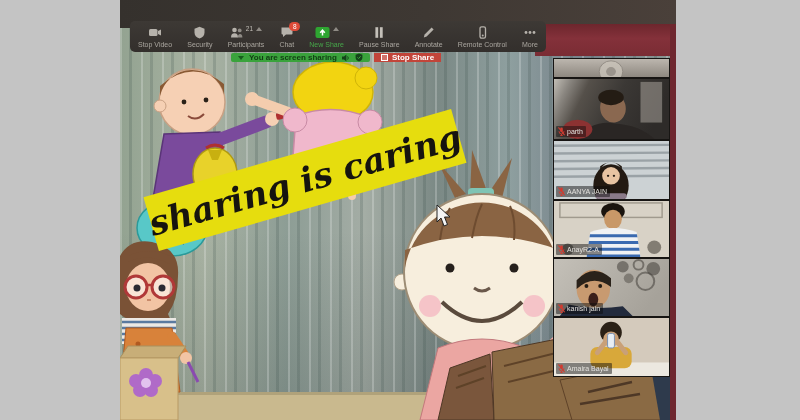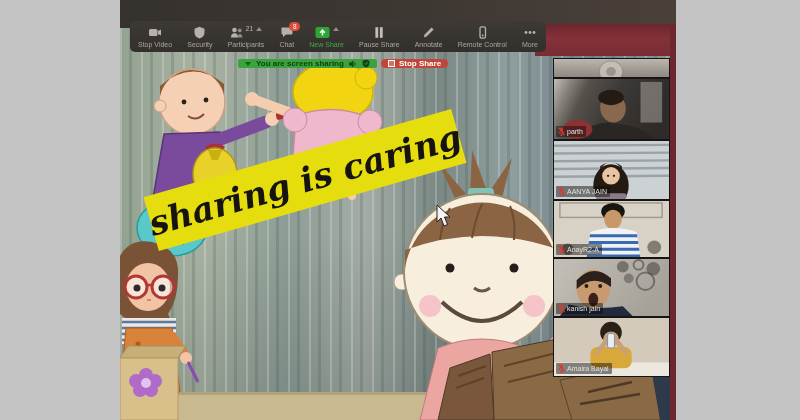--- a/index.html
+++ b/index.html
@@ -33,26 +33,26 @@
   .tb-item .lbl{font-size:7px;line-height:7px;white-space:nowrap;color:#aaa69f;}
   .tb-item.green .lbl{color:#46a74a;}
   .icon-wrap{position:relative;height:13px;display:flex;align-items:center;gap:3px;}
   .badge{position:absolute;top:-4px;right:-7px;min-width:9px;height:9px;border-radius:5px;
     background:#df4b38;color:#fff;font-size:6.5px;line-height:9px;text-align:center;padding:0 1px;}
   .count{font-size:6.5px;color:#c2beb7;position:relative;top:-4px;}
   .caret-up{width:0;height:0;border-left:3px solid transparent;border-right:3px solid transparent;
     border-bottom:4px solid #8f8b85;position:relative;top:-3px;}
 
   
-  .sharebar{position:absolute;left:118px;top:53px;height:15px;display:flex;gap:4px;align-items:flex-end;}
+  .sharebar{position:absolute;left:111px;top:53px;height:15px;display:flex;gap:4px;align-items:flex-start;}
   .share-status{background:#3aa33c;border-radius:2px;display:flex;align-items:center;gap:5px;
     padding:0 7px;color:#123c14;font-size:8px;font-weight:bold;white-space:nowrap;}
   .chev-dn{width:0;height:0;border-left:3px solid transparent;border-right:3px solid transparent;
     border-top:4px solid #175c1d;}
-  .stop-share{background:#c2453a;border-radius:7px;display:flex;align-items:center;gap:4px;
+  .stop-share{background:#c2453a;border-radius:0;display:flex;align-items:center;gap:4px;
     padding:0 7px;color:#fff;font-size:8px;font-weight:bold;white-space:nowrap;}
   .stop-sq{width:5px;height:5px;border:1.5px solid #fff;background:rgba(255,255,255,.25);}
 
   
   .strip{position:absolute;left:433px;top:58px;width:117px;display:flex;flex-direction:column;}
   .tile{position:relative;border:1px solid #171513;box-sizing:border-box;overflow:hidden;background:#777;}
   .tile svg.art{position:absolute;inset:0;width:100%;height:100%;}
   .nametag{position:absolute;left:2px;bottom:2px;display:flex;align-items:center;gap:2px;
     background:rgba(12,12,12,.48);border-radius:1px;padding:1px 3px 1px 2px;}
   .nametag span{font-size:7px;line-height:8px;color:#e4e2de;white-space:nowrap;}

